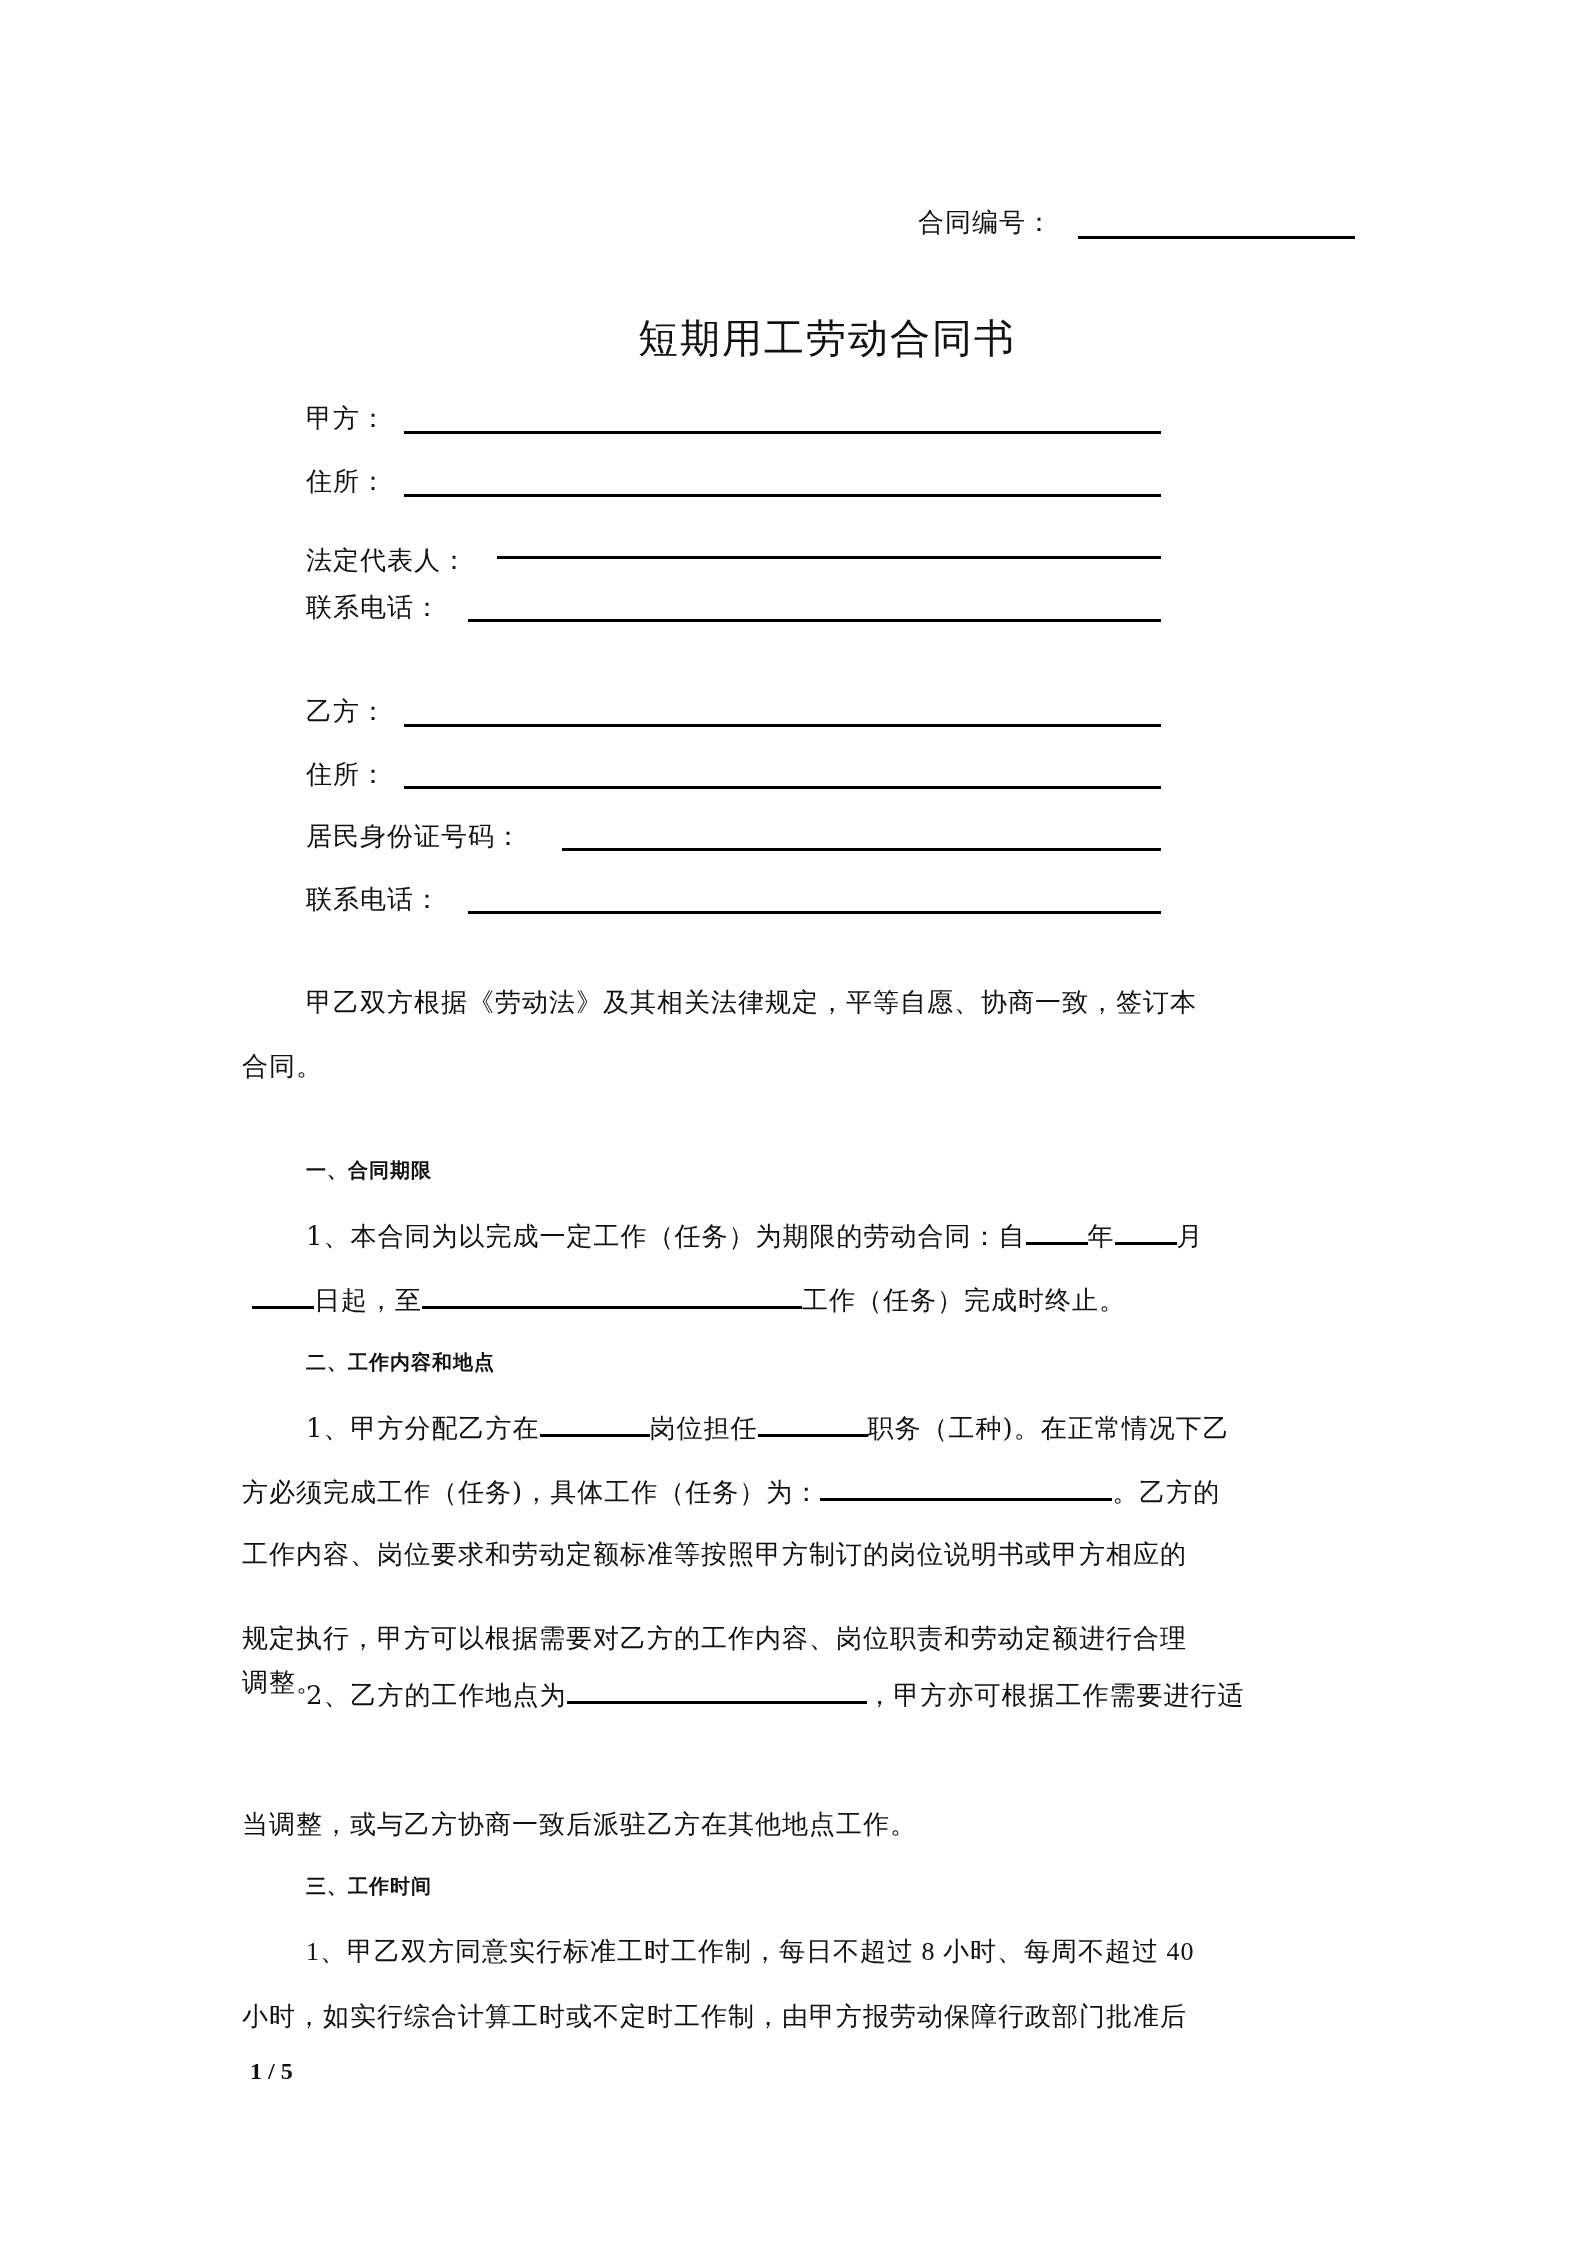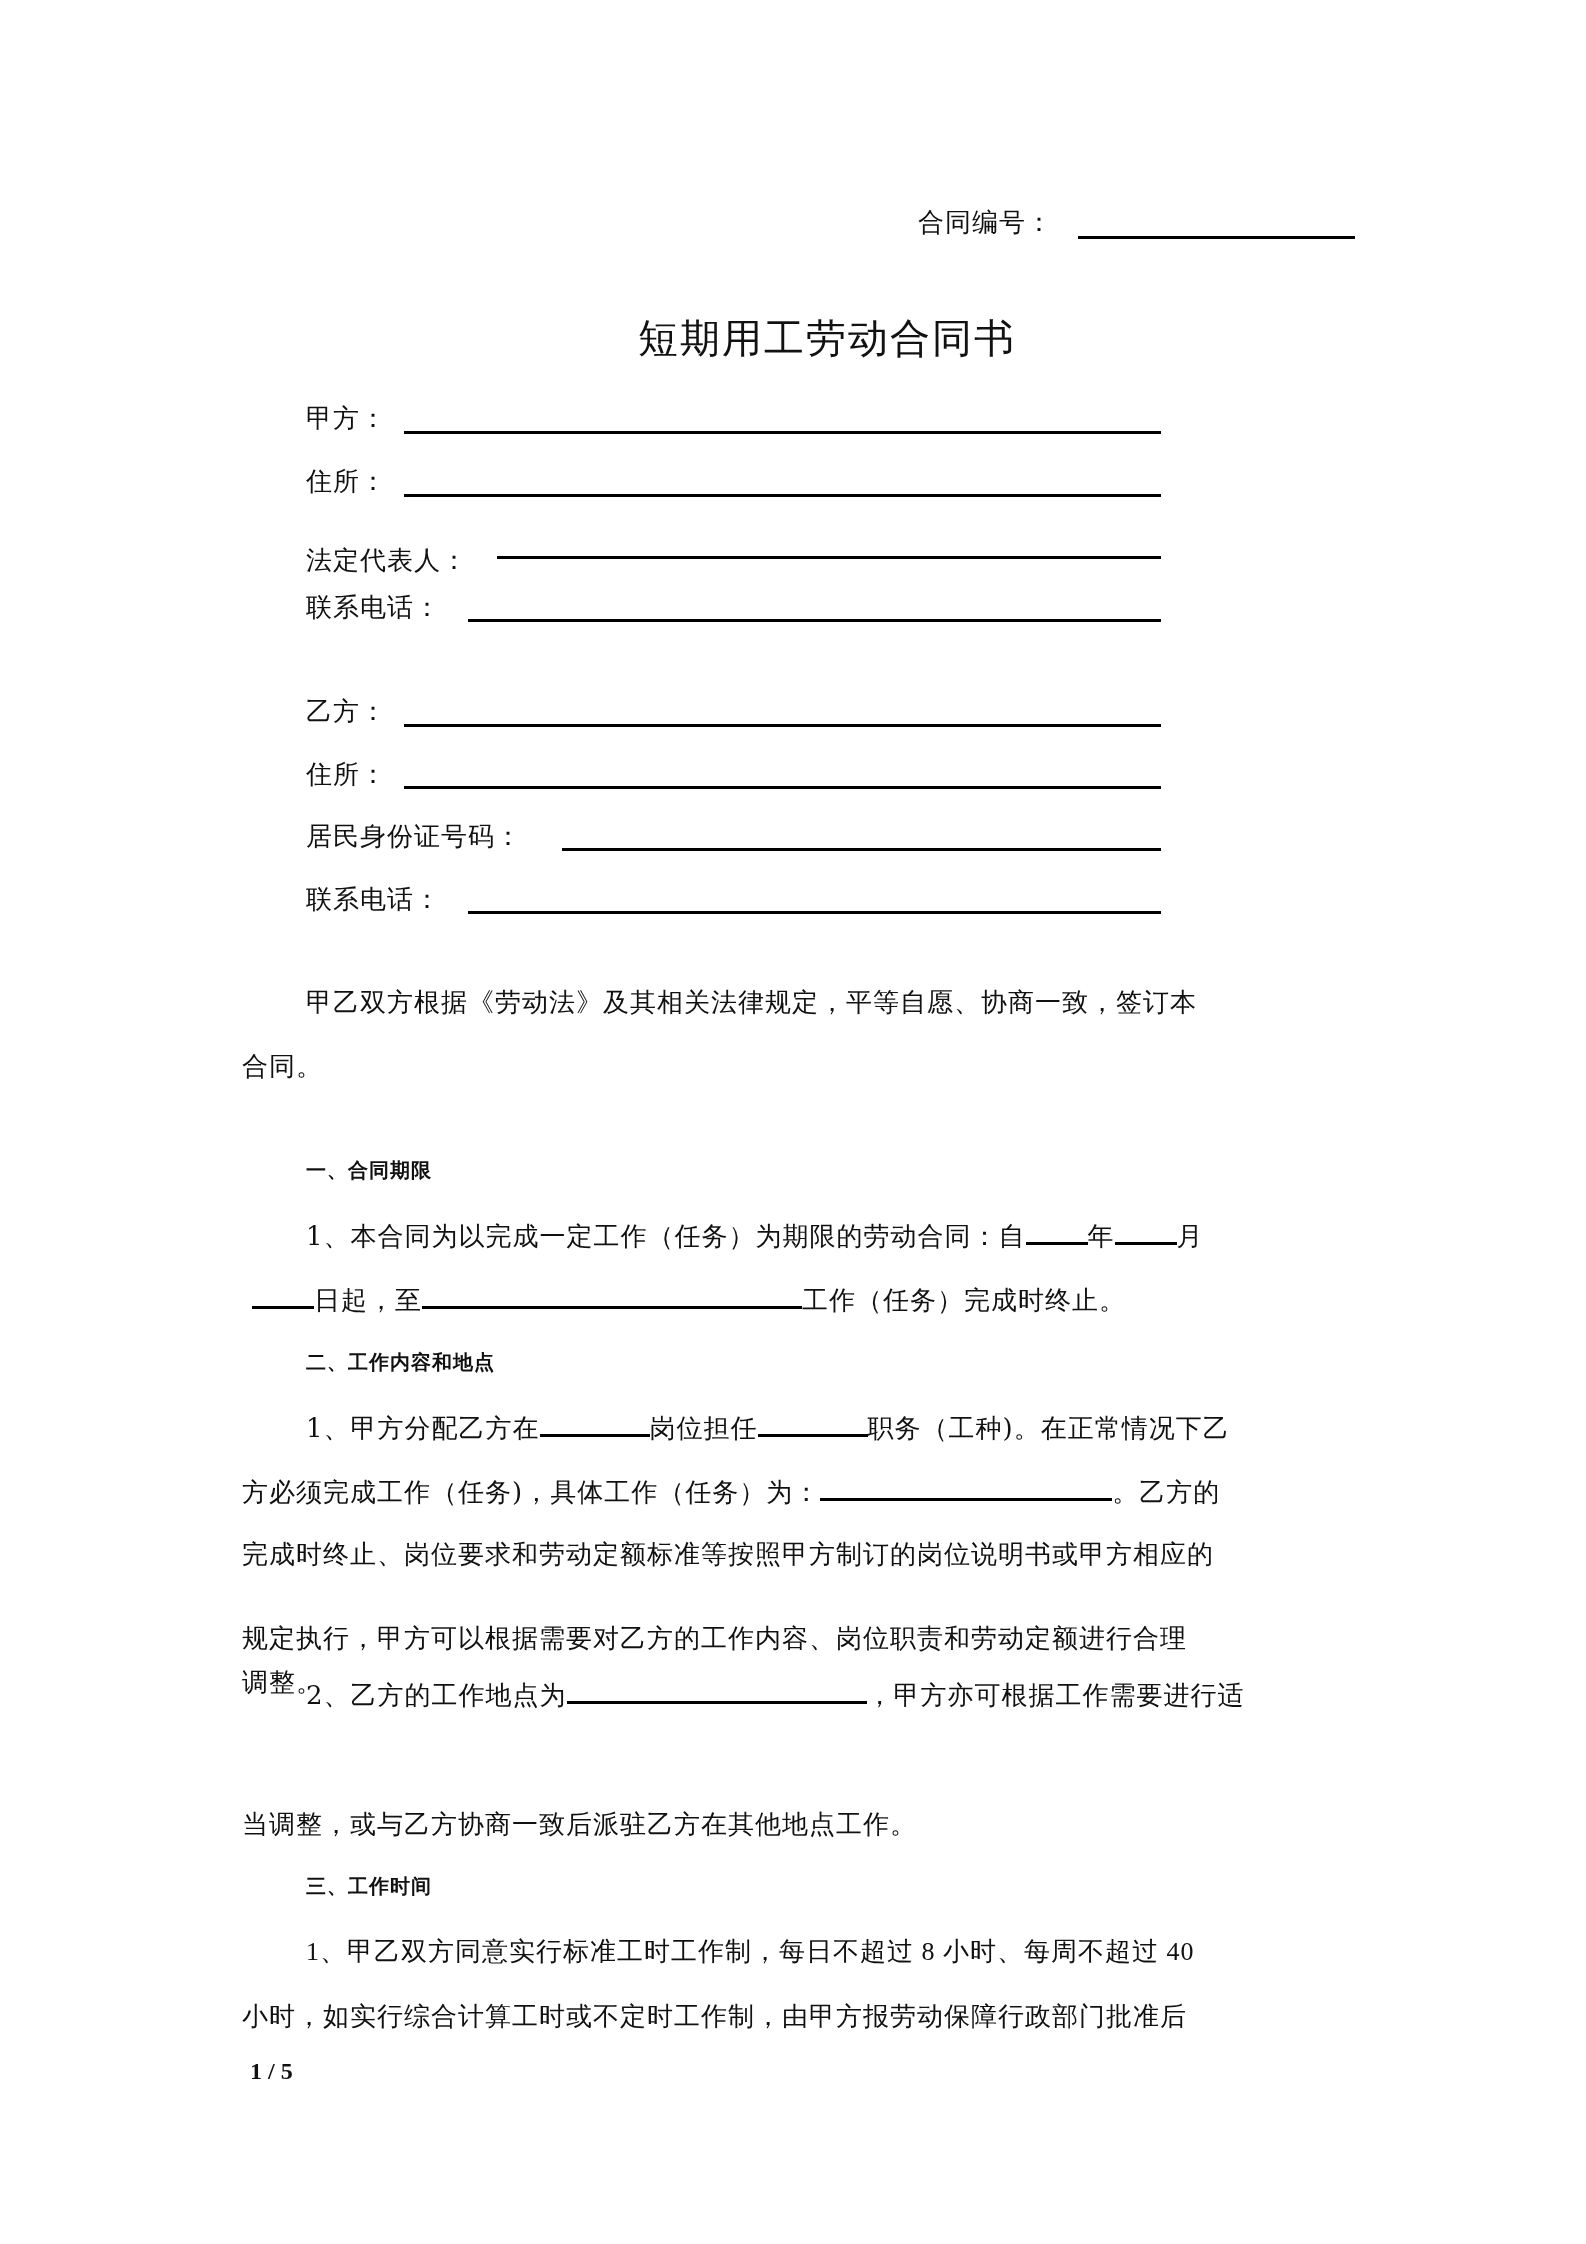--- a/index.html
+++ b/index.html
@@ -61,21 +61,21 @@
 </div>
 
 <div class="abs heading" style="left:306px; top:1344px;">二、工作内容和地点</div>
 
 <div class="abs txt" style="left:306px; top:1408px;">
   <span>1、甲方分配乙方在</span><span class="uline" style="width:110px;"></span><span>岗位担任</span><span class="uline" style="width:110px;"></span><span>职务（工种)。在正常情况下乙</span>
 </div>
 <div class="abs txt" style="left:242px; top:1472px;">
   <span>方必须完成工作（任务)，具体工作（任务）为：</span><span class="uline" style="width:292px;"></span><span>。乙方的</span>
 </div>
-<div class="abs txt" style="left:242px; top:1536px;">完成时终止、岗位要求和劳动定额标准等按照甲方制订的岗位说明书或甲方相应的</div>
+<div class="abs txt" style="left:242px; top:1536px;">工作内容、岗位要求和劳动定额标准等按照甲方制订的岗位说明书或甲方相应的</div>
 <div class="abs txt" style="left:242px; top:1600px;margin-top:20px;">规定执行，甲方可以根据需要对乙方的工作内容、岗位职责和劳动定额进行合理</div>
 <div class="abs txt" style="left:242px; top:1664px;">调整。</div>
 
 <div class="abs txt" style="left:306px; top:1675px;">
   <span>2、乙方的工作地点为</span><span class="uline" style="width:300px;"></span><span>，甲方亦可根据工作需要进行适</span>
 </div>
 <div class="abs txt" style="left:242px; top:1806px;">当调整，或与乙方协商一致后派驻乙方在其他地点工作。</div>
 
 <div class="abs heading" style="left:306px; top:1868px;">三、工作时间</div>
 <div class="abs txt" style="left:306px; top:1934px;font-family:Liberation Serif, serif;">1、甲乙双方同意实行标准工时工作制，每日不超过 8 小时、每周不超过 40</div>

